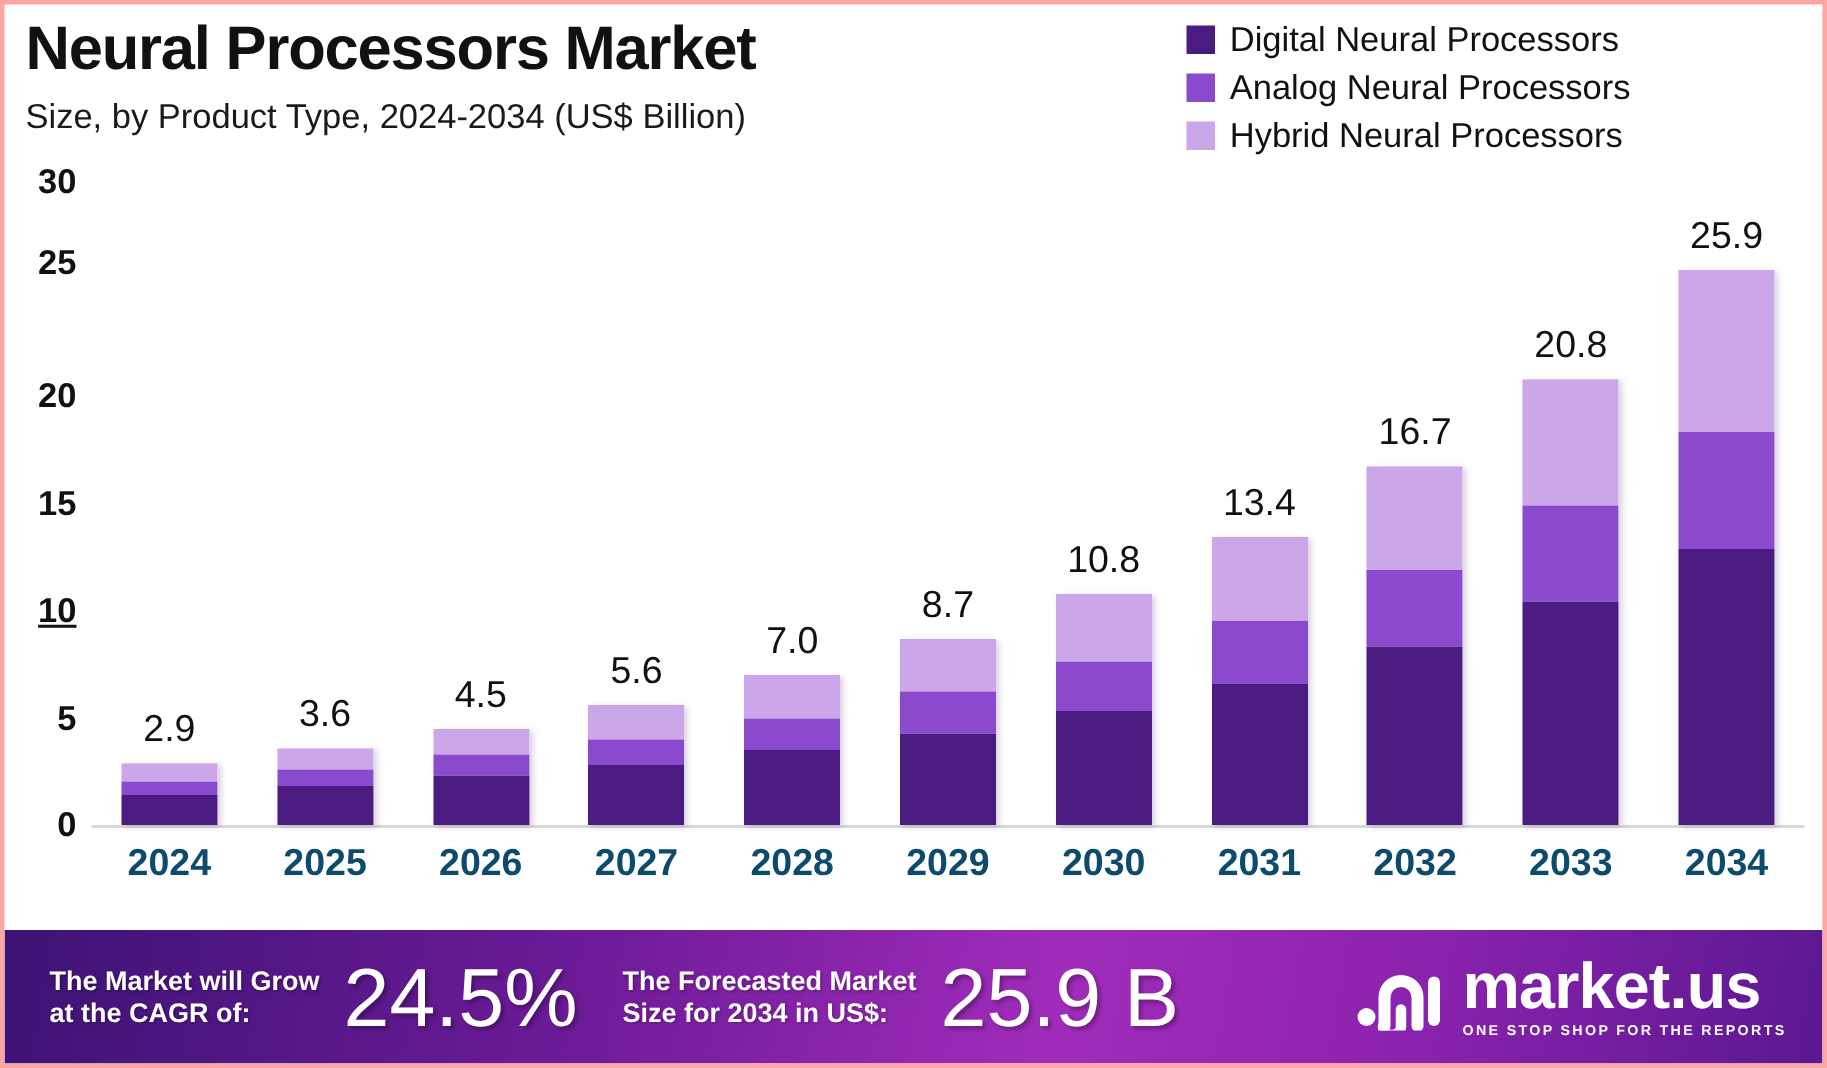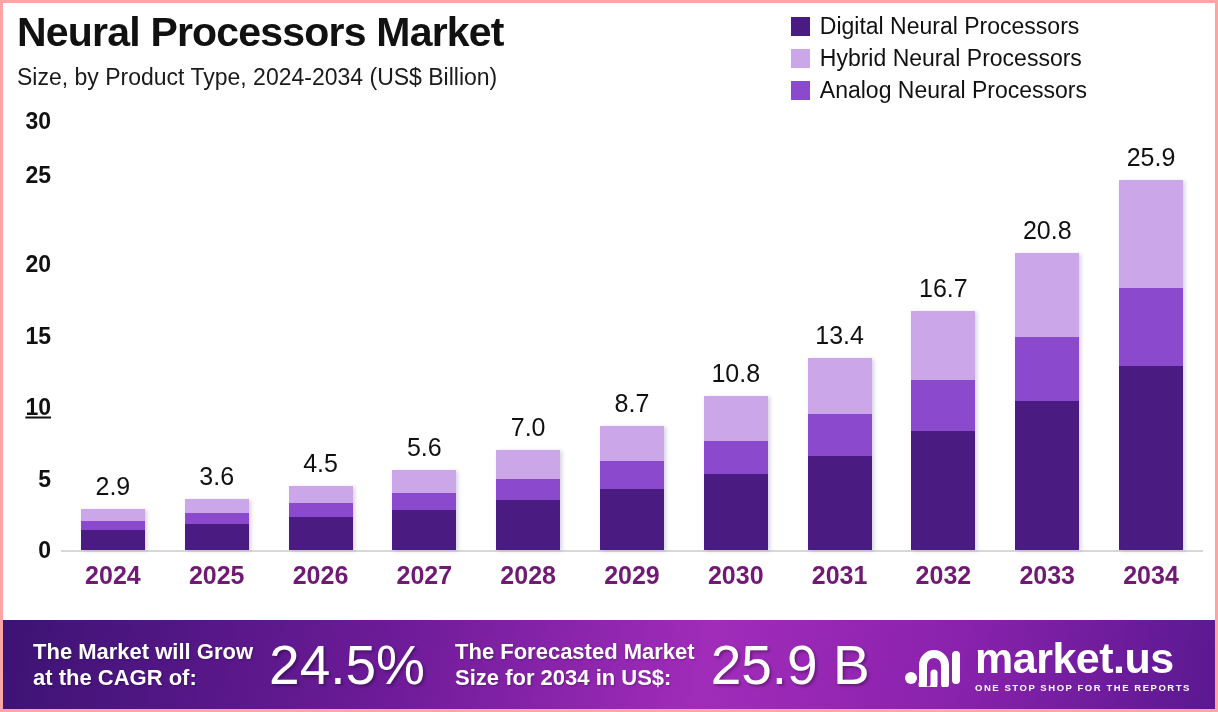--- a/index.html
+++ b/index.html
@@ -142,38 +142,38 @@
     right: 12px;
     top: 440px;
     display: flex;
     justify-content: space-around;
   }
   .xtick {
     width: 9.09%;
     text-align: center;
     font-size: 25px;
     font-weight: bold;
-    color: #701a75;
+    color: #0c4a6e;
   }
 
   
   #banner {
     position: absolute;
     left: 0;
     bottom: 0;
     width: 1212px;
     height: 89px;
     background: linear-gradient(100deg, #3c1374 0%, #6d1b98 32%, #a12cba 58%, #8a22ad 78%, #5a1890 100%);
     display: flex;
     align-items: center;
     color: #ffffff;
     overflow: hidden;
   }
   .banner-caption {
-    font-size: 22px;
+    font-size: 18px;
     font-weight: bold;
     line-height: 1.15;
     margin-left: 30px;
     white-space: nowrap;
     text-shadow: 1px 1px 2px rgba(0,0,0,0.25);
   }
   .banner-stat {
     font-size: 55px;
     font-weight: normal;
     margin-left: 16px;
@@ -212,26 +212,26 @@
     <div id="chart-title">Neural Processors Market</div>
     <div id="chart-subtitle">Size, by Product Type, 2024-2034 (US$ Billion)</div>
   </div>
 
   <div id="legend">
       <div class="legend-item">
         <span class="legend-swatch" style="background: rgb(74, 27, 128);"></span>
         <span class="legend-label">Digital Neural Processors</span>
       </div>
       <div class="legend-item">
+        <span class="legend-swatch" style="background: rgb(139, 74, 205);"></span>
+        <span class="legend-label">Analog Neural Processors</span>
+      </div>
+      <div class="legend-item">
         <span class="legend-swatch" style="background: rgb(203, 166, 232);"></span>
         <span class="legend-label">Hybrid Neural Processors</span>
-      </div>
-      <div class="legend-item">
-        <span class="legend-swatch" style="background: rgb(139, 74, 205);"></span>
-        <span class="legend-label">Analog Neural Processors</span>
       </div>
     </div>
 
   <div id="plot">
     <div id="yaxis">
         <div class="ytick" style="top: 429px;">0</div>
         <div class="ytick" style="top: 357.5px;">5</div>
         <div class="ytick" style="top: 286px; text-decoration: underline;">10</div>
         <div class="ytick" style="top: 214.5px;">15</div>
         <div class="ytick" style="top: 143px;">20</div>

